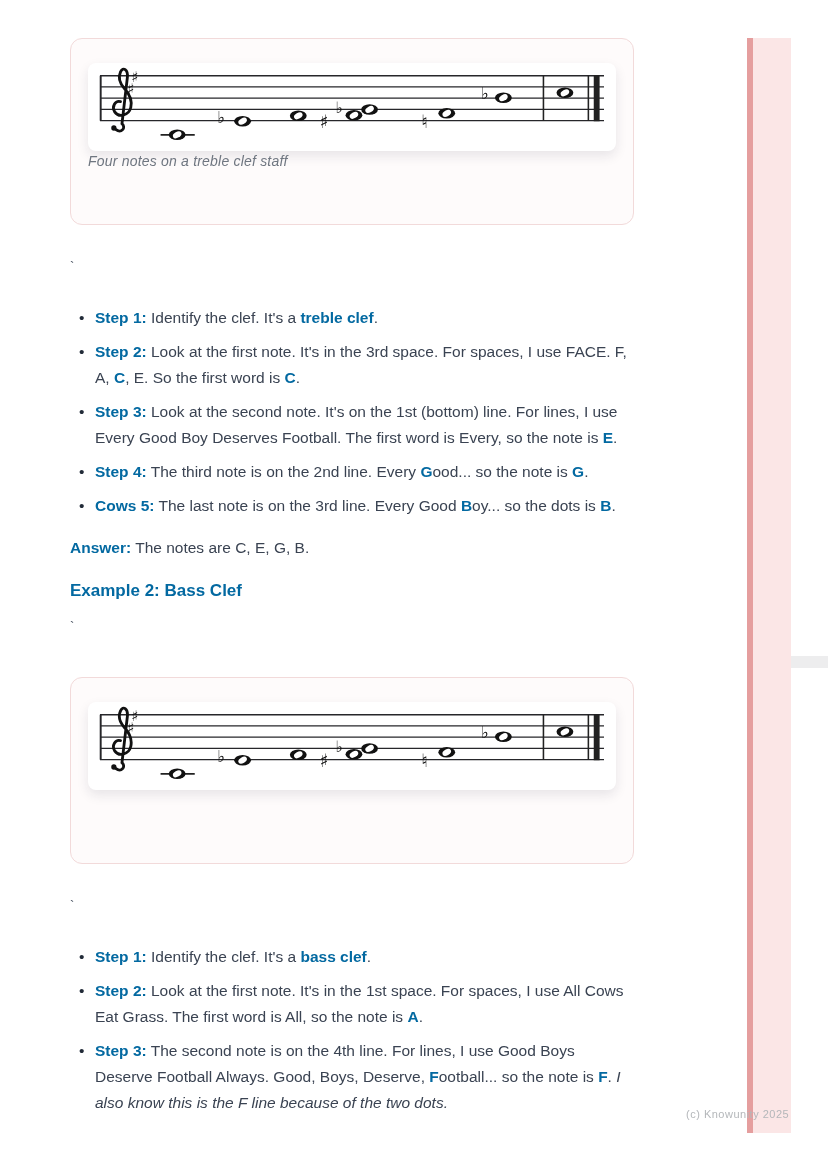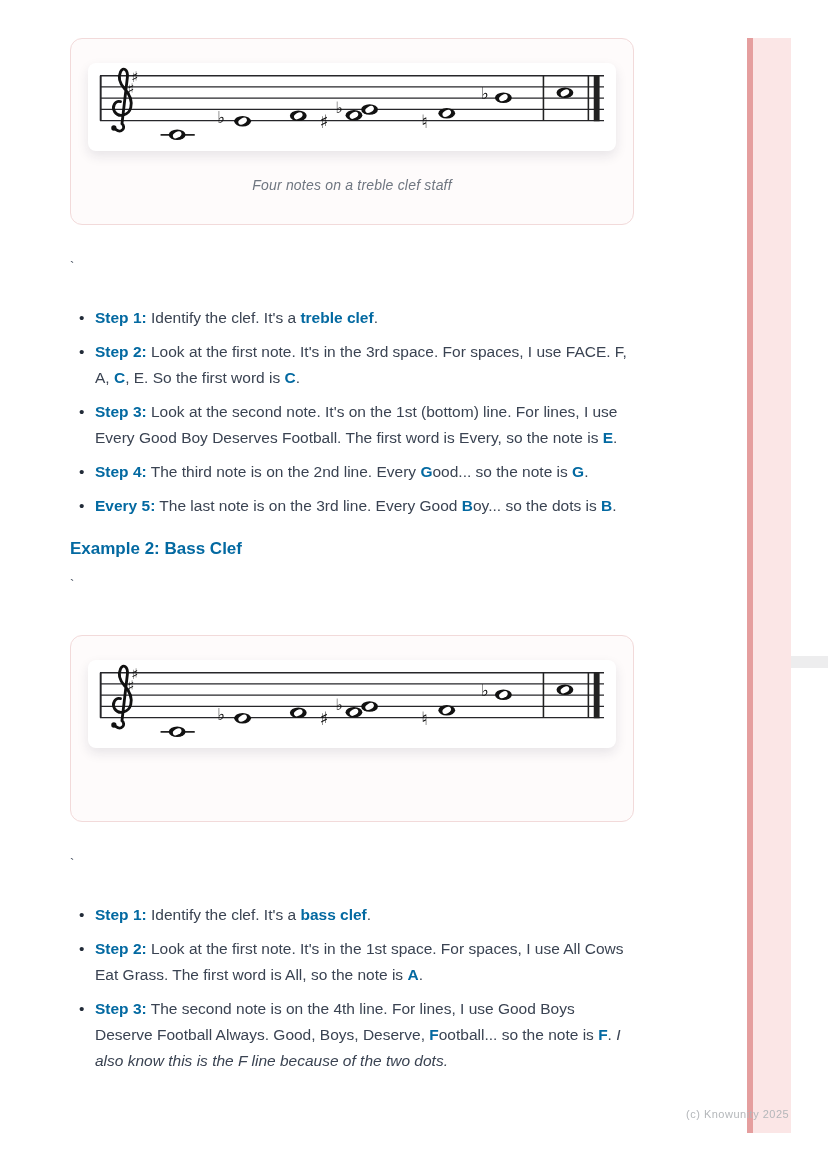--- a/index.html
+++ b/index.html
@@ -16,21 +16,21 @@
   }
   .figure-box.first{margin-top:38px;}
   .figure-box.second{margin-top:42px;}
   .figure-card{
     height:88px;background:#ffffff;border-radius:8px;
     box-shadow:0 5px 12px rgba(30,30,60,0.10);
     display:flex;align-items:center;justify-content:center;
   }
   .staff-svg{width:520px;height:84px;display:block;}
   .caption{
-    margin-top:24px;text-align:center;font-style:italic;font-size:14px;
+    margin-top:0;font-style:italic;font-size:14px;
     line-height:20px;color:#6f7680;letter-spacing:.2px;
   }
 
   
   .stray{font-size:13px;line-height:16px;color:#4b5563;}
   .stray.m1{margin-top:34px;}
   .stray.m2{margin-top:16px;}
   .stray.m3{margin-top:34px;}
 
   
@@ -160,24 +160,25 @@
       <li>
         <span class="bullet">•</span>
         <span class="li-body"><span class="seg-b ">Step 3:</span><span class=""> Look at the second note. It's on the 1st (bottom) line. For lines, I use Every Good Boy Deserves Football. The first word is Every, so the note is </span><span class="seg-b ">E</span><span class="">.</span></span>
       </li>
       <li>
         <span class="bullet">•</span>
         <span class="li-body"><span class="seg-b ">Step 4:</span><span class=""> The third note is on the 2nd line. Every </span><span class="seg-b ">G</span><span class="">ood... so the note is </span><span class="seg-b ">G</span><span class="">.</span></span>
       </li>
       <li>
         <span class="bullet">•</span>
-        <span class="li-body"><span class="seg-b ">Every 5:</span><span class=""> The last note is on the 3rd line. Every Good </span><span class="seg-b ">B</span><span class="">oy... so the dots is </span><span class="seg-b ">B</span><span class="">.</span></span>
+        <span class="li-body"><span class="seg-b ">Cows 5:</span><span class=""> The last note is on the 3rd line. Every Good </span><span class="seg-b ">B</span><span class="">oy... so the dots is </span><span class="seg-b ">B</span><span class="">.</span></span>
       </li>
     </ul>
 
+  <p class="answer"><span class="seg-b ">Answer:</span><span class=""> The notes are C, E, G, B.</span></p>
 
   <h3 class="example-heading">Example 2: Bass Clef</h3>
 
   <div class="stray m2">`</div>
 
   <section class="figure-box second">
     <div class="figure-card">
       <div>
   <svg class="staff-svg" viewBox="0 0 518 86" xmlns="http://www.w3.org/2000/svg">
     <g stroke="#26262a" stroke-width="1.3">

